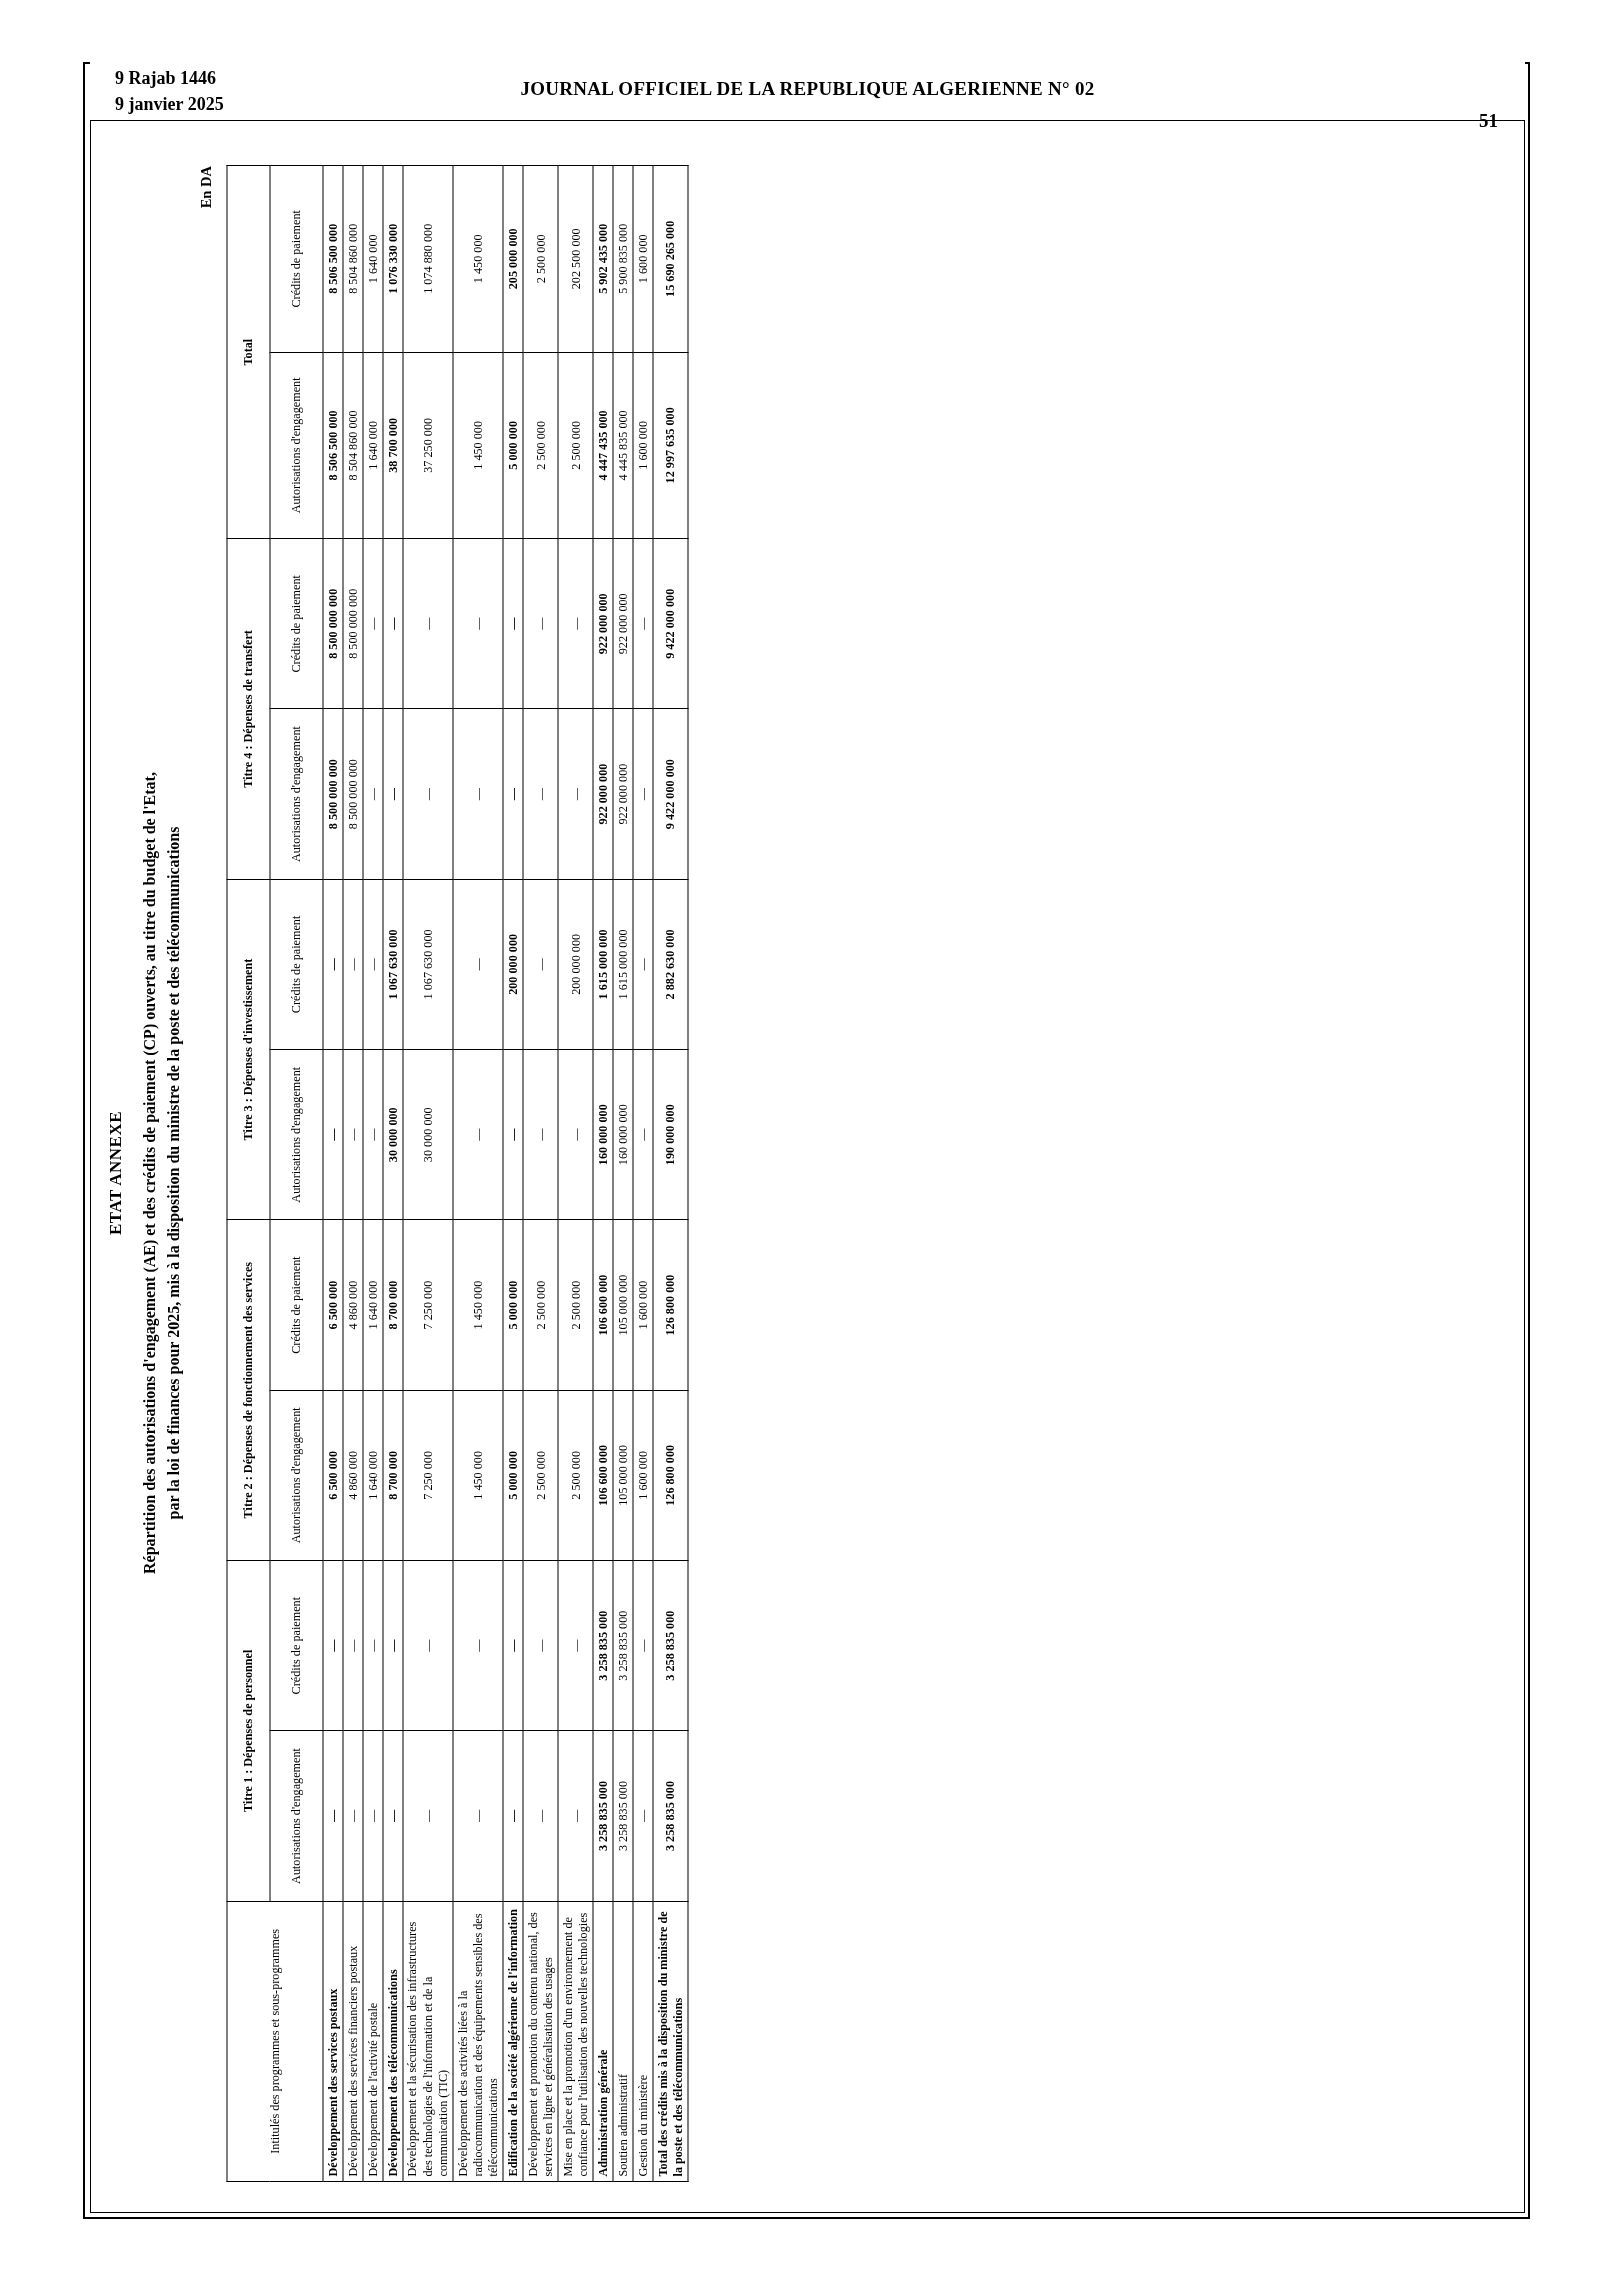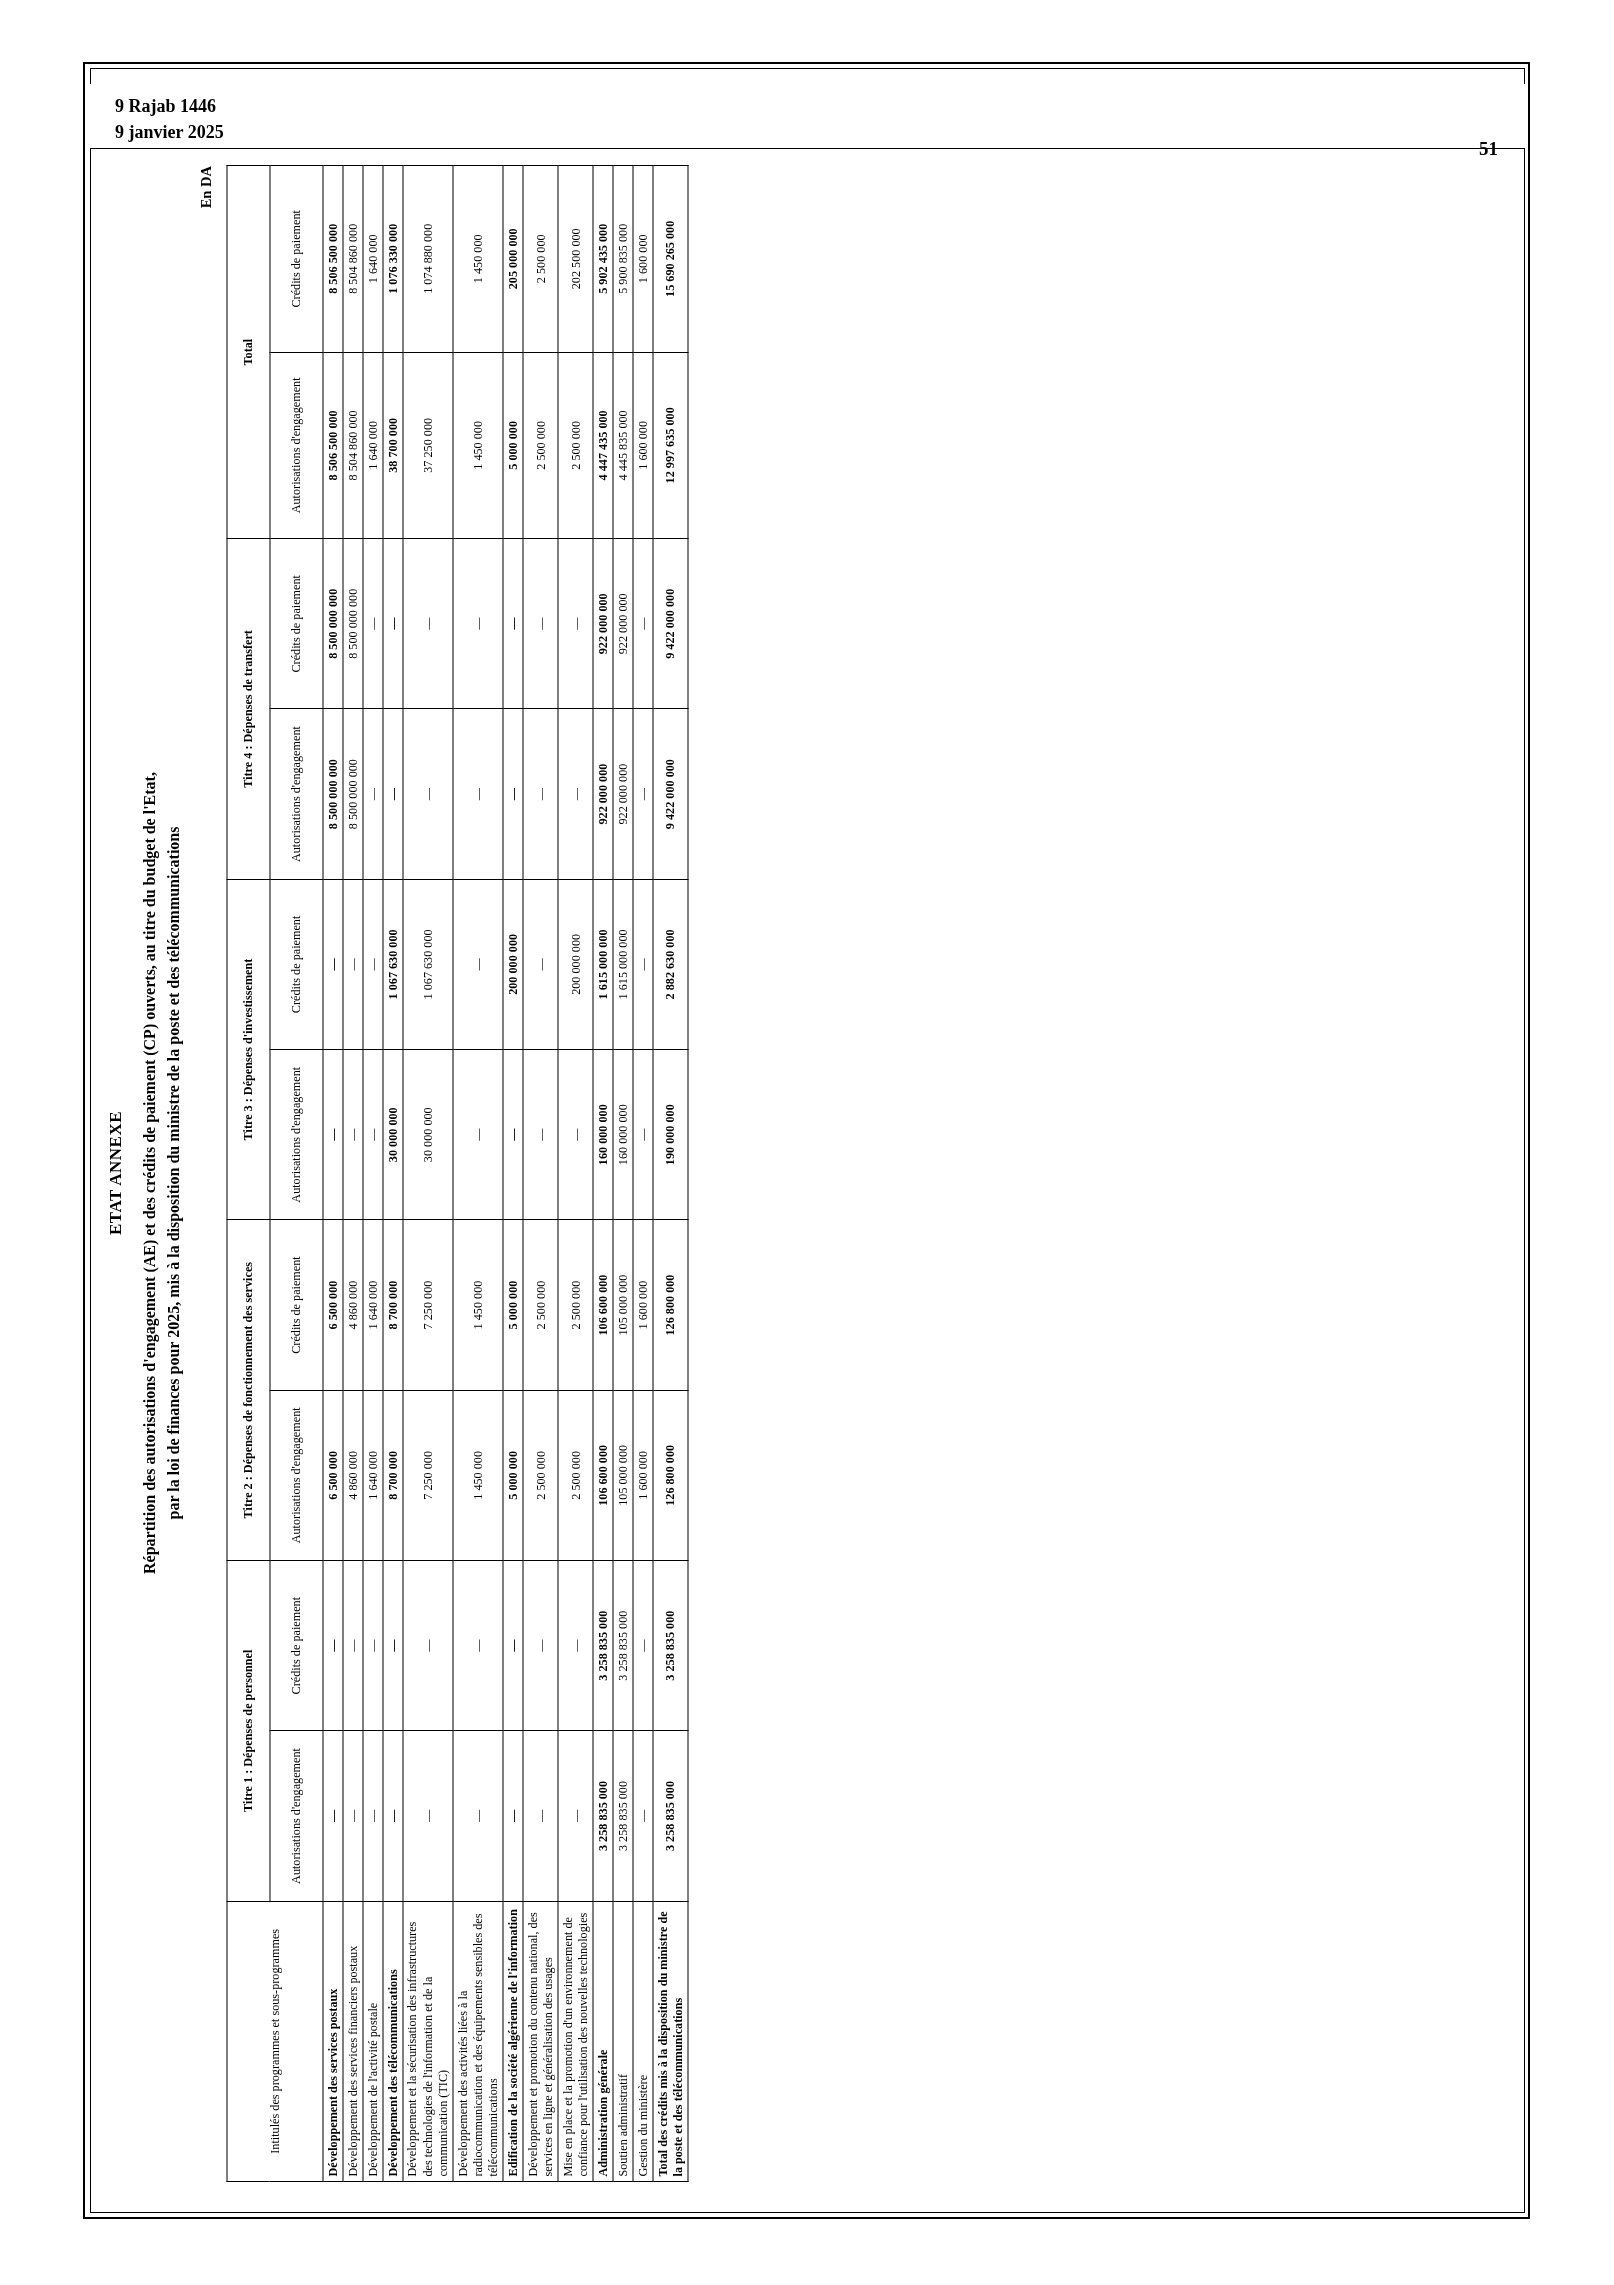--- a/index.html
+++ b/index.html
@@ -35,21 +35,21 @@
     top: 68px;
     width: 1435px;
     height: 2145px;
     border: 0.9px solid #000;
     box-sizing: border-box;
   }
   
   .header {
     position: absolute;
     left: 90px;
-    top: 84px;
+    top: 56px;
     width: 1435px;
     height: 65px;
     border-bottom: 0.9px solid #000;
     box-sizing: border-box;
     background: #ffffff;
   }
   .header-left {
     position: absolute;
     left: 25px;
     top: 9px;
@@ -186,20 +186,21 @@
 <body>
 
 <div class="page">
 
   <div class="frame-outer"></div>
   <div class="frame-inner"></div>
 
   <div class="header">
     <div class="header-left">9 Rajab 1446
 9 janvier 2025</div>
+    <div class="header-center">JOURNAL OFFICIEL DE LA REPUBLIQUE ALGERIENNE N° 02</div>
     <div class="header-right">51</div>
   </div>
 
   <div class="rot-wrap">
     <div class="rot">
       <div class="doc-title">ETAT ANNEXE</div>
       <div class="doc-sub">Répartition des autorisations d'engagement (AE) et des crédits de paiement (CP) ouverts, au titre du budget de l'Etat,
 par la loi de finances pour 2025, mis à la disposition du ministre de la poste et des télécommunications</div>
       <div class="en-da">En DA</div>
 

